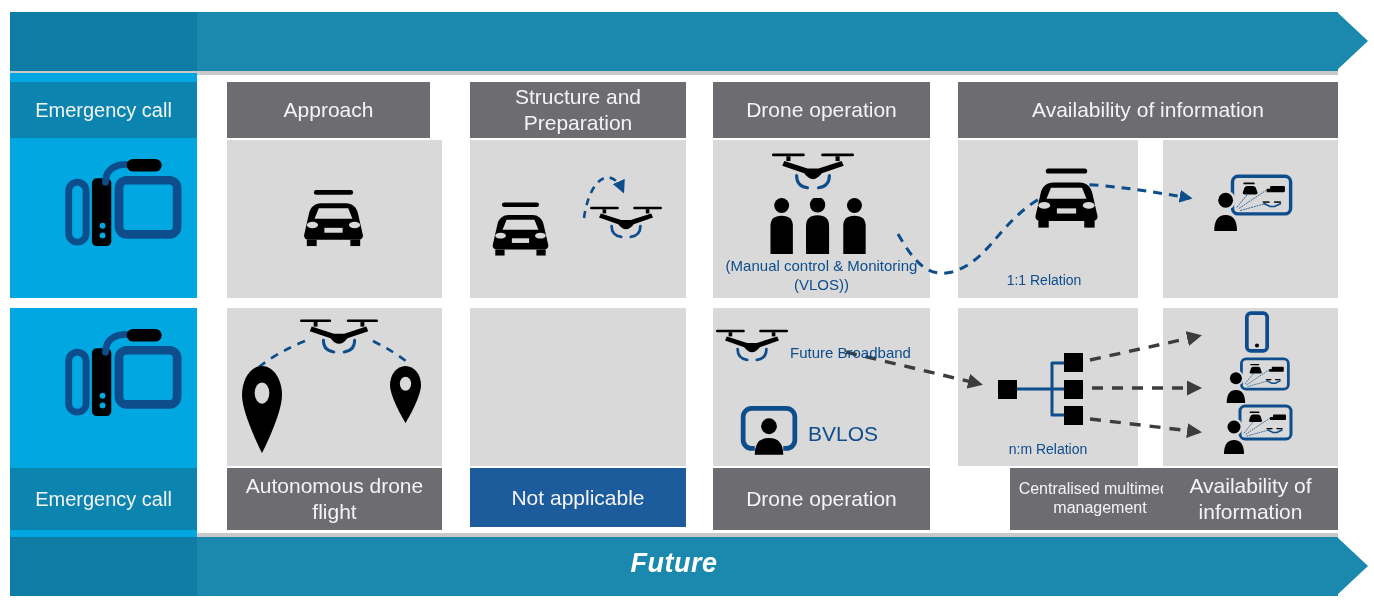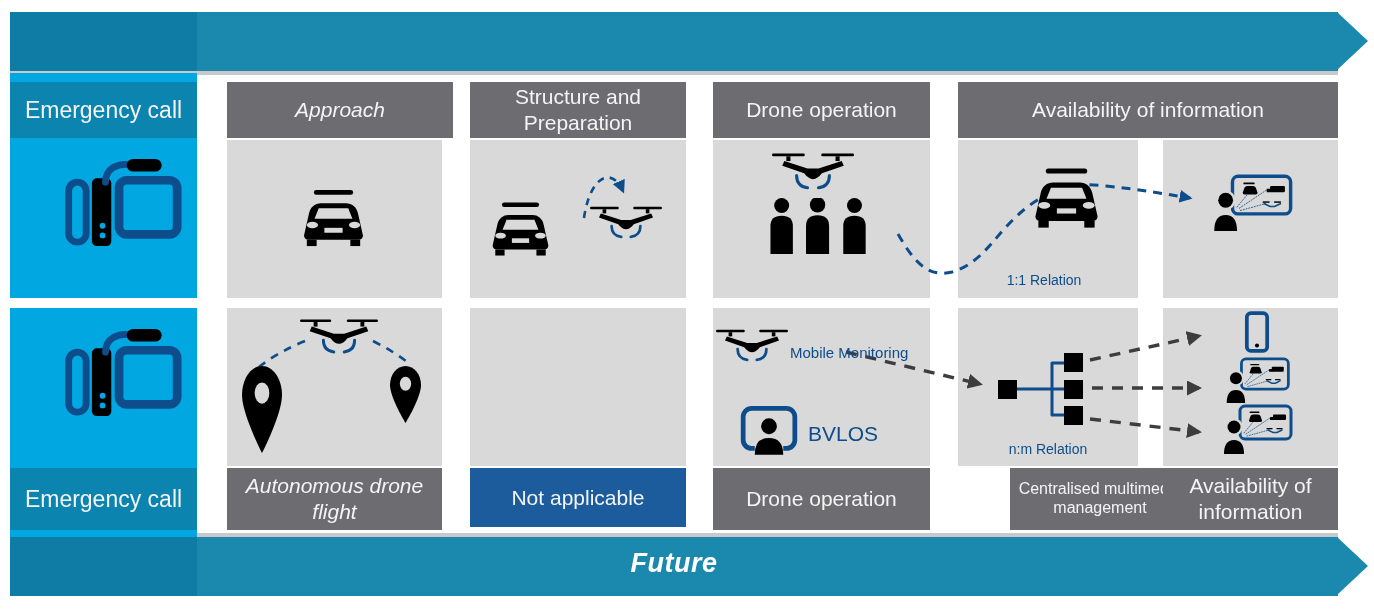--- a/index.html
+++ b/index.html
@@ -12,21 +12,21 @@
   .banner-head{width:0;height:0;border-top:30px solid transparent;border-bottom:30px solid transparent;
     border-left:31px solid var(--banner_teal);z-index:1;}
   .banner-label{z-index:3;color:#ffffff;font-size:27px;font-weight:bold;font-style:italic;
     display:flex;align-items:center;justify-content:center;letter-spacing:.5px;}
   
   .panel{background:var(--panel_gray);z-index:1;}
   .panel-blue{background:var(--bright_blue);z-index:1;}
   .hdr{z-index:2;display:flex;align-items:center;justify-content:center;text-align:center;
     color:#f4f4f4;font-size:21px;line-height:1.22;padding:0 8px;box-sizing:border-box;}
   .hdr-gray{background:var(--header_gray);}
-  .hdr-teal{background:var(--emergency_teal);font-size:23px;}
+  .hdr-teal{background:var(--emergency_teal);font-size:20px;}
   .hdr-blue{background:var(--not_applicable_blue);}
   .hdr-small{font-size:16px;line-height:1.18;}
   
   .icon{z-index:4;color:var(--navy);}
   .icon svg{display:block;width:100%;height:100%;}
   .cap{z-index:4;color:var(--navy);text-align:center;line-height:1.25;}
   .st{stroke:currentColor;stroke-linecap:round;}
   .cutg{fill:var(--panel_gray);}
   .cutb{fill:var(--bright_blue);}
   #arrows{z-index:3;pointer-events:none;}
@@ -51,39 +51,40 @@
   <div class="abs hdr hdr-teal" style="left:10px;top:82px;width:187px;height:56px;">Emergency call</div>
   <div class="abs panel-blue" style="left:10px;top:308px;width:187px;height:229px;"></div>
   <div class="abs hdr hdr-teal" style="left:10px;top:468px;width:187px;height:62px;">Emergency call</div>
 
   <div class="abs panel" style="left:227px;top:140px;width:215px;height:158px;"></div>
   <div class="abs panel" style="left:470px;top:140px;width:216px;height:158px;"></div>
   <div class="abs panel" style="left:713px;top:140px;width:217px;height:158px;"></div>
   <div class="abs panel" style="left:958px;top:140px;width:180px;height:158px;"></div>
   <div class="abs panel" style="left:1163px;top:140px;width:175px;height:158px;"></div>
 
-  <div class="abs hdr hdr-gray" style="left:227px;top:82px;width:226px;height:56px;font-style:italic;">Approach</div>
+  <div class="abs hdr hdr-gray" style="left:227px;top:82px;width:203px;height:56px;">Approach</div>
   <div class="abs hdr hdr-gray" style="left:470px;top:82px;width:216px;height:56px;">Structure and Preparation</div>
   <div class="abs hdr hdr-gray" style="left:713px;top:82px;width:217px;height:56px;">Drone operation</div>
   <div class="abs hdr hdr-gray" style="left:958px;top:82px;width:380px;height:56px;">Availability of information</div>
 
   <div class="abs panel" style="left:227px;top:308px;width:215px;height:158px;"></div>
   <div class="abs panel" style="left:470px;top:308px;width:216px;height:158px;"></div>
   <div class="abs panel" style="left:713px;top:308px;width:217px;height:158px;"></div>
   <div class="abs panel" style="left:958px;top:308px;width:180px;height:158px;"></div>
   <div class="abs panel" style="left:1163px;top:308px;width:175px;height:158px;"></div>
 
-  <div class="abs hdr hdr-gray" style="left:227px;top:468px;width:215px;height:62px;font-style:italic;">Autonomous drone flight</div>
+  <div class="abs hdr hdr-gray" style="left:227px;top:468px;width:215px;height:62px;">Autonomous drone flight</div>
   <div class="abs hdr hdr-blue" style="left:470px;top:468px;width:216px;height:59px;text-align:center;">Not applicable</div>
   <div class="abs hdr hdr-gray" style="left:713px;top:468px;width:217px;height:62px;">Drone operation</div>
   <div class="abs hdr hdr-gray hdr-small" style="left:1010px;top:468px;width:180px;height:62px;">Centralised multimedia management</div>
   <div class="abs hdr hdr-gray" style="left:1163px;top:468px;width:175px;height:62px;">Availability of information</div>
 
+  <div class="abs cap" style="left:723px;top:257px;width:197px;font-size:15px;">(Manual control &amp; Monitoring (VLOS))</div>
   <div class="abs cap" style="left:958px;top:272px;width:172px;font-size:14px;">1:1 Relation</div>
-  <div class="abs cap" style="left:790px;top:344px;width:135px;font-size:15px;text-align:left;">Mobile Monitoring</div>
+  <div class="abs cap" style="left:790px;top:344px;width:135px;font-size:15px;text-align:left;">Future Broadband</div>
   <div class="abs cap" style="left:808px;top:421px;width:90px;font-size:21px;text-align:left;">BVLOS</div>
   <div class="abs cap" style="left:958px;top:441px;width:180px;font-size:14px;">n:m Relation</div>
 
   <svg id="arrows" class="abs" style="left:0;top:0;" width="1374" height="611" viewBox="0 0 1374 611">
     <defs>
       <marker id="arrN" viewBox="0 0 10 10" refX="8" refY="5" markerWidth="13" markerHeight="13" markerUnits="userSpaceOnUse" orient="auto">
           <path d="M0,0 L10,5 L0,10 Z" fill="#0d4d8c"></path>
         </marker>
       <marker id="arrK" viewBox="0 0 10 10" refX="8" refY="5" markerWidth="15" markerHeight="15" markerUnits="userSpaceOnUse" orient="auto">
           <path d="M0,0 L10,5 L0,10 Z" fill="#3d3d3d"></path>

